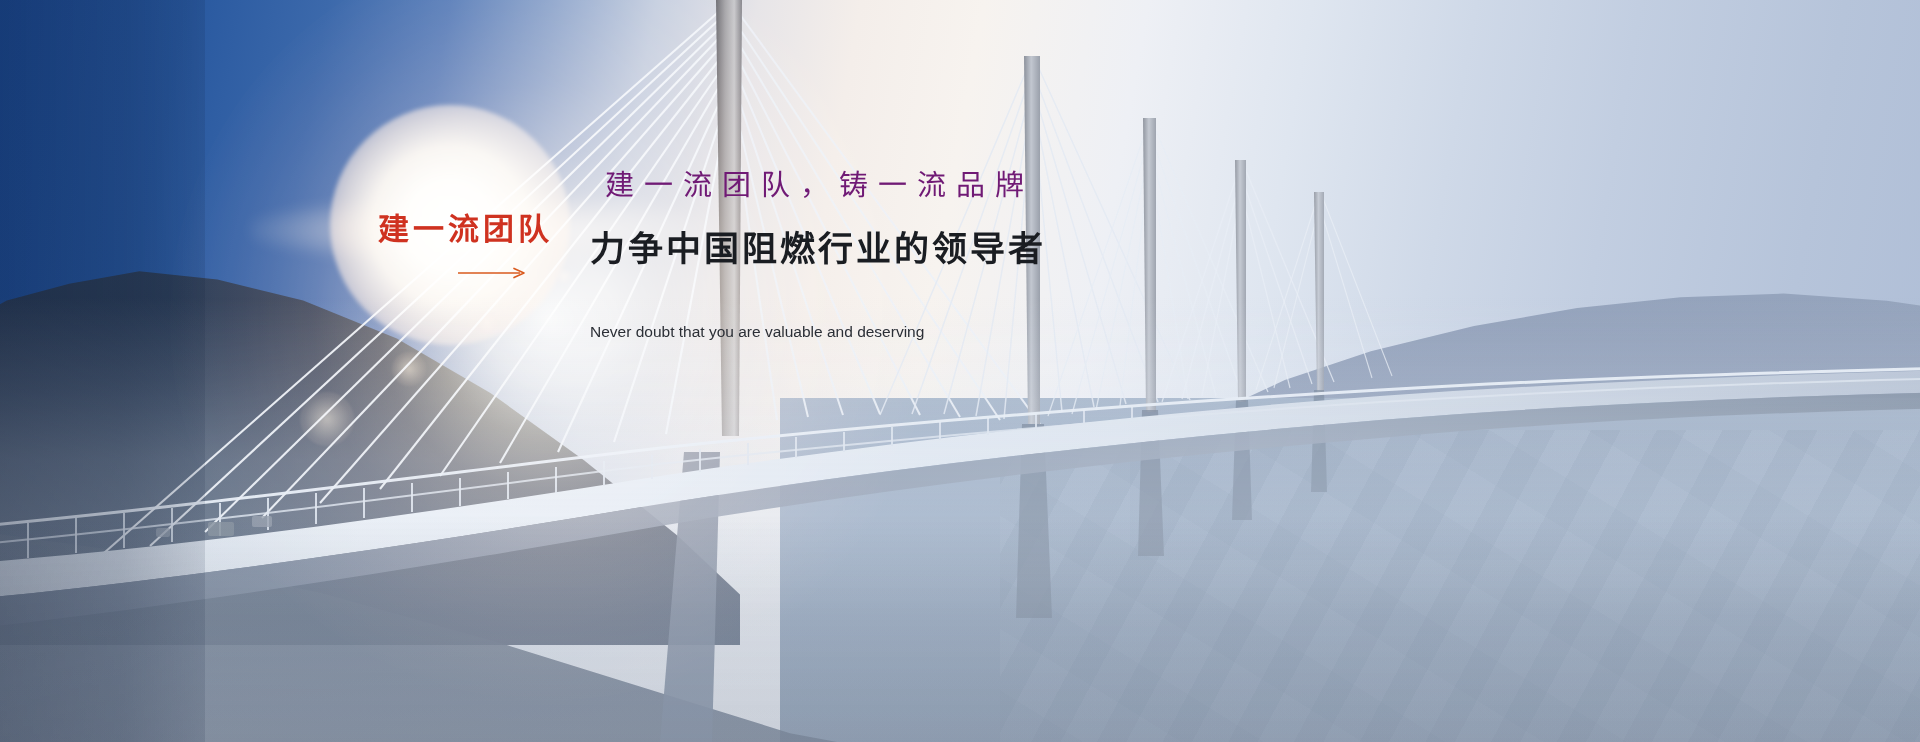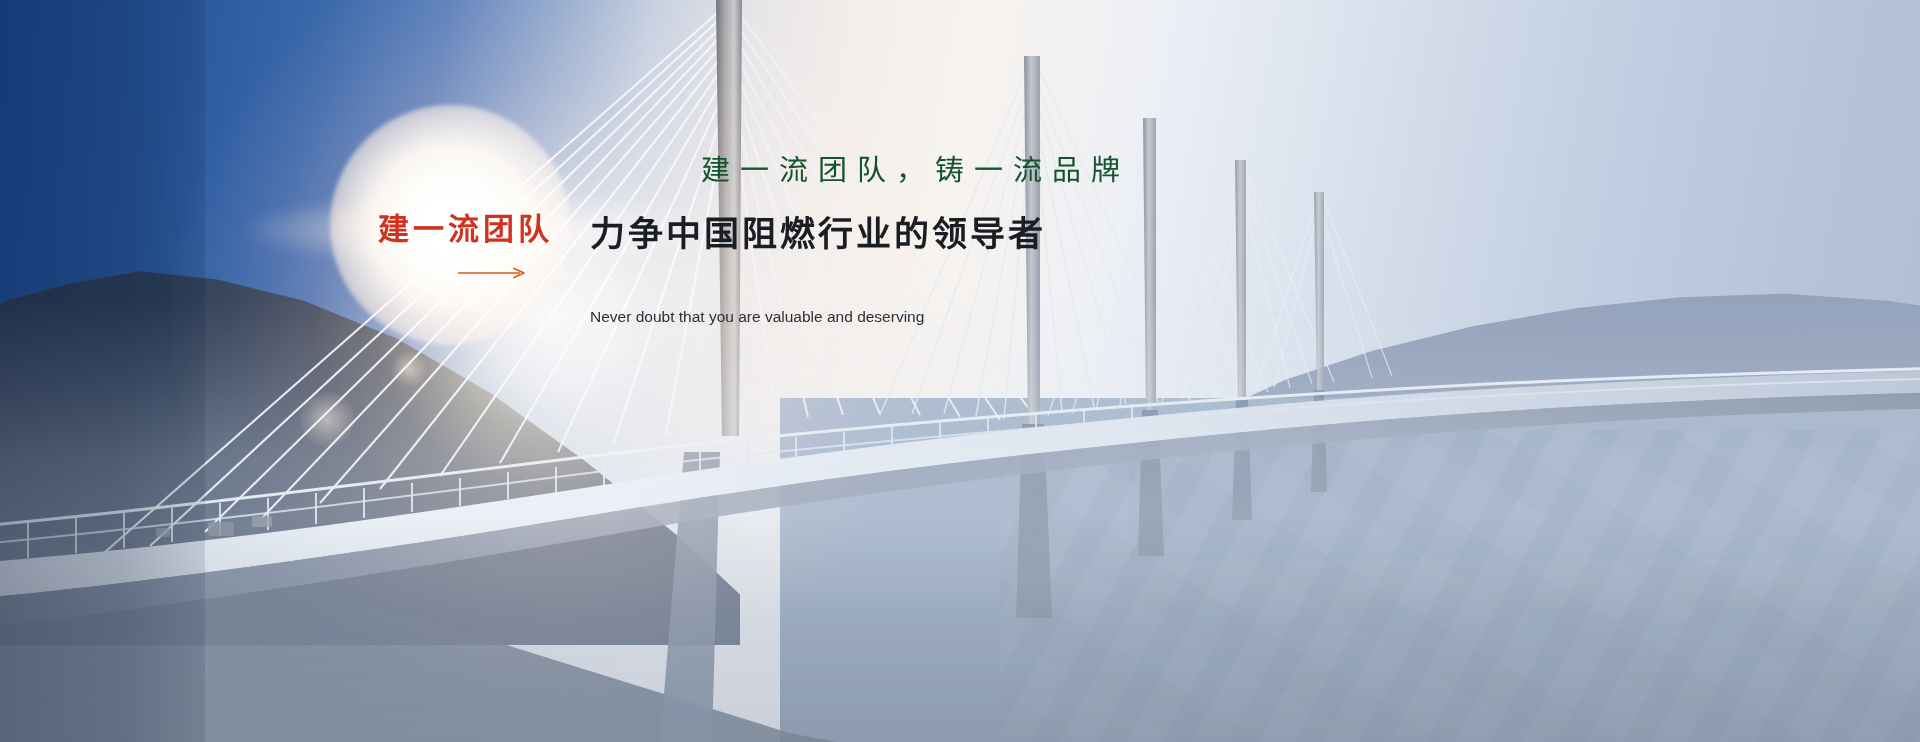--- a/index.html
+++ b/index.html
@@ -191,29 +191,28 @@
     width:70px; height:14px;
   }
   .logo-arrow svg{display:block;}
 
   .text-block{
     position:absolute;
     left:590px; top:152px;
     width:540px;
   }
   .headline-1{
-    margin:0;
+    margin:15px;
     font-family:"DejaVu Serif","Liberation Serif",serif;
     font-size:29px;
     font-weight:400;
     letter-spacing:10px;
     line-height:1.25;
-    color:#14532d;
+    color:#701a75;
     white-space:nowrap;
-    text-align:right;
   }
   .headline-2{
     margin:25px 0 0 0;
     font-family:"DejaVu Sans","Liberation Sans",sans-serif;
     font-size:35px;
     font-weight:700;
     letter-spacing:3px;
     line-height:1.22;
     color:#1a1d22;
     white-space:nowrap;

